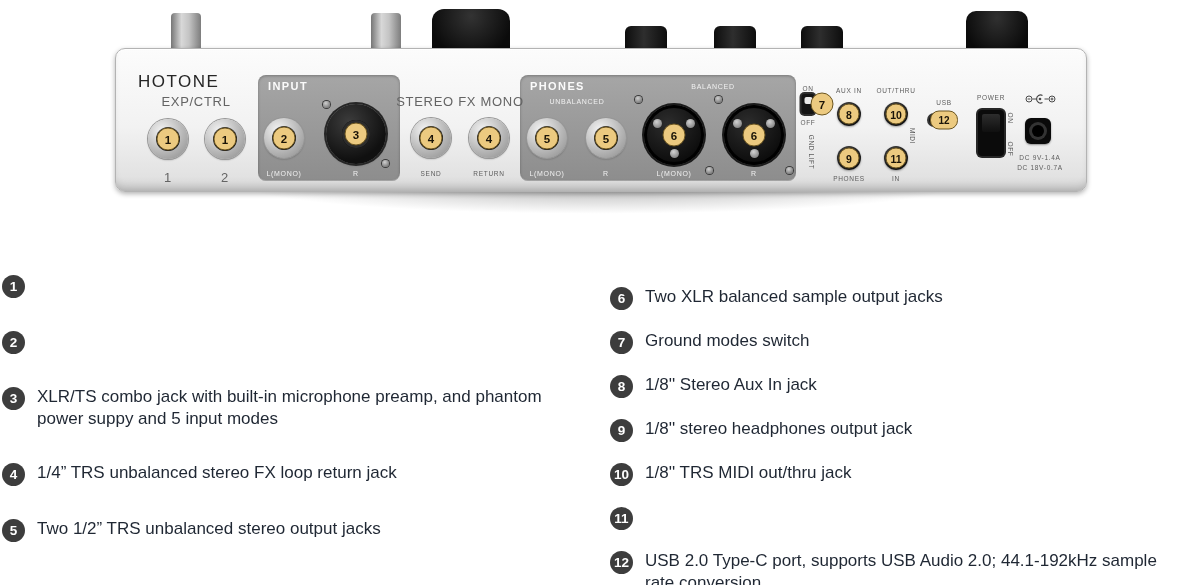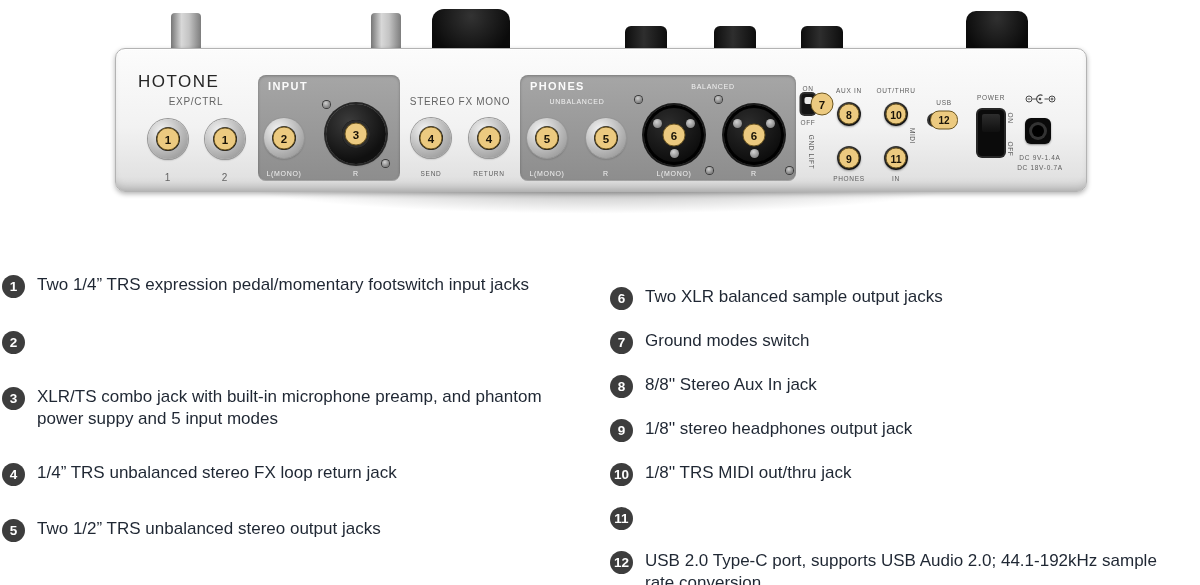--- a/index.html
+++ b/index.html
@@ -23,21 +23,21 @@
   .panel{position:absolute;left:115px;top:48px;width:970px;height:142px;border-radius:10px;z-index:1;
     background:linear-gradient(180deg,#fcfcfc 0%,#f2f2f2 55%,#e2e2e2 90%,#cfcfcf 100%);
     border:1px solid #b3b3b3;
     box-shadow:0 2px 5px rgba(0,0,0,.3), inset 0 -6px 8px -4px rgba(0,0,0,.18), inset 0 1px 0 #fff;}
   .zone{position:absolute;border-radius:8px;z-index:2;
     background:linear-gradient(180deg,#a6a6a6,#8d8d8d);
     box-shadow:inset 0 1px 3px rgba(0,0,0,.28), inset 0 -1px 0 rgba(255,255,255,.25);}
   .brand{position:absolute;left:138px;top:72px;z-index:3;font-size:17px;font-weight:400;
     letter-spacing:1.5px;color:#262626;}
   .zone-title{position:absolute;z-index:3;font-size:11px;font-weight:700;color:#fbfbfb;letter-spacing:1.4px;}
-  .plabel{position:absolute;transform:translate(-50%,-50%);z-index:3;font-size:10px;color:#646464;
+  .plabel{position:absolute;transform:translate(-50%,-50%);z-index:3;font-size:13px;color:#646464;
     letter-spacing:.7px;white-space:nowrap;}
   .plabel.white{color:#f0f0f0;font-size:7px;}
   .plabel.tiny{font-size:6.5px;color:#5c5c5c;}
   .vlabel{position:absolute;transform:translate(-50%,-50%) rotate(90deg);z-index:3;font-size:6.5px;
     color:#5c5c5c;letter-spacing:.6px;white-space:nowrap;}
 
   
   .jack-q{z-index:3;width:40px;height:40px;border-radius:50%;
     background:radial-gradient(circle at 35% 30%,#f4f4f4,#b7b7b7 55%,#8a8a8a);
     box-shadow:0 0 0 1px #979797,0 1px 2px rgba(0,0,0,.35);}
@@ -232,21 +232,20 @@
   </svg>
   <div class="dcjack abs" style="left:1038px;top:131px">
     <div class="dcjack-inner"></div>
   </div>
   <div class="plabel tiny" style="left:1040px;top:157px">DC  9V-1.4A</div>
   <div class="plabel tiny" style="left:1040px;top:167px">DC 18V-0.7A</div>
 
   <div class="lcol lcol-left">
     <div class="litem">
       <div class="lnum">1</div>
-      <div class="ltext">Two 1/4” TRS expression pedal/momentary footswitch input jacks</div>
     </div>
     <div class="litem">
       <div class="lnum">2</div>
     </div>
     <div class="litem">
       <div class="lnum">3</div>
       <div class="ltext">XLR/TS combo jack with built-in microphone preamp, and phantom power suppy and 5 input modes</div>
     </div>
     <div class="litem">
       <div class="lnum">4</div>
@@ -262,21 +261,21 @@
     <div class="litem">
       <div class="lnum">6</div>
       <div class="ltext">Two XLR balanced sample output jacks</div>
     </div>
     <div class="litem">
       <div class="lnum">7</div>
       <div class="ltext">Ground modes switch</div>
     </div>
     <div class="litem">
       <div class="lnum">8</div>
-      <div class="ltext">8/8'' Stereo Aux In jack</div>
+      <div class="ltext">1/8'' Stereo Aux In jack</div>
     </div>
     <div class="litem">
       <div class="lnum">9</div>
       <div class="ltext">1/8'' stereo headphones output jack</div>
     </div>
     <div class="litem">
       <div class="lnum">10</div>
       <div class="ltext">1/8'' TRS MIDI out/thru jack</div>
     </div>
     <div class="litem">

